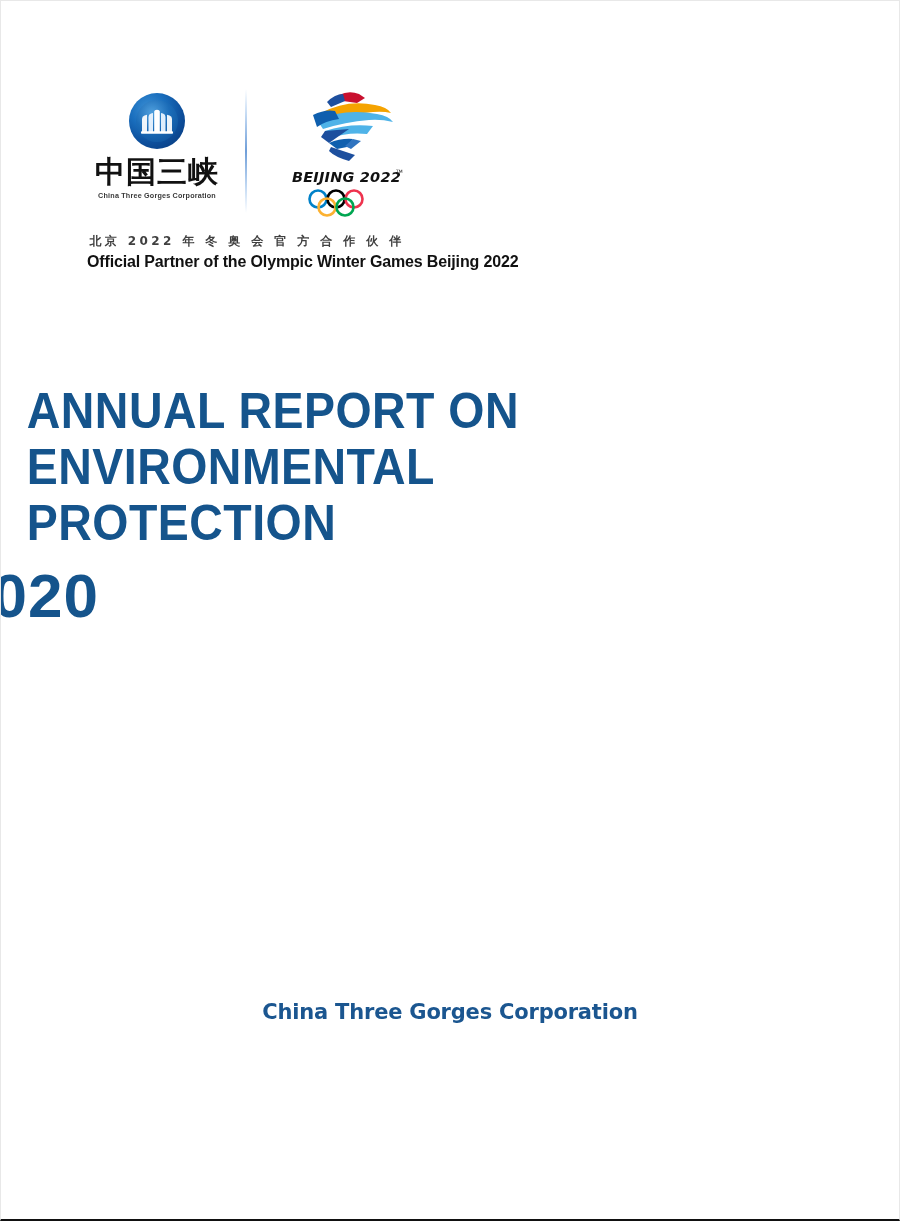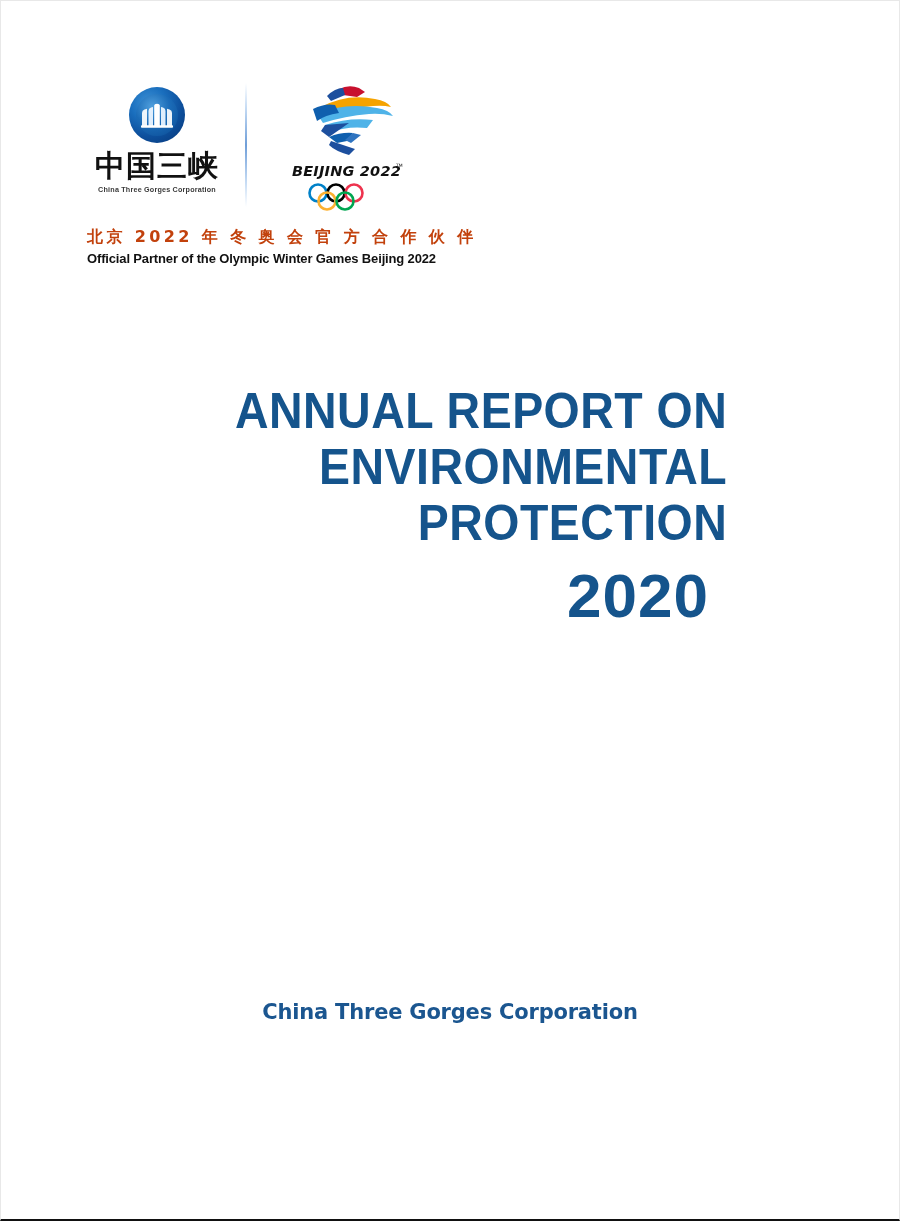--- a/index.html
+++ b/index.html
@@ -19,21 +19,21 @@
     box-sizing: border-box;
     border: 1px solid #e8e8e8;
     border-bottom: 2px solid #111111;
     overflow: hidden;
   }
 
   
   .logo-band {
     position: absolute;
     left: 86px;
-    top: 82px;
+    top: 88px;
     width: 320px;
   }
   .logo-row {
     display: flex;
     align-items: flex-start;
     height: 128px;
   }
 
   
   .ctg-lockup {
@@ -116,45 +116,45 @@
   }
   .bj-rings { margin-top: 2px; width: 86px; height: 30px; }
 
   
   .partner {
     margin-top: 16px;
     text-align: center;
     width: 320px;
   }
   .partner-cn {
-    font-size: 16px;
+    font-size: 12px;
     font-weight: 700;
     letter-spacing: 3.4px;
-    color: #c2410c;
+    color: #404040;
     white-space: nowrap;
     font-family: "DejaVu Sans", sans-serif;
   }
   .partner-en {
     margin-top: 3px;
-    font-size: 13px;
+    font-size: 16px;
     font-weight: 700;
     letter-spacing: -0.15px;
     color: #111111;
     white-space: nowrap;
     font-family: "Liberation Sans", sans-serif;
     text-align: center;
   }
 
   
   .title-block {
     position: absolute;
-    left: 16px;
+    left: 0;
     top: 382px;
     width: 736px;
-    text-align: right;
+    text-align: left;
   }
   .title-line {
     color: #15548c;
     font-family: "Liberation Sans Narrow", "Liberation Sans", sans-serif;
     font-weight: 700;
     font-size: 50px;
     line-height: 56px;
     letter-spacing: 0.5px;
     transform: scaleX(0.93);
   }

